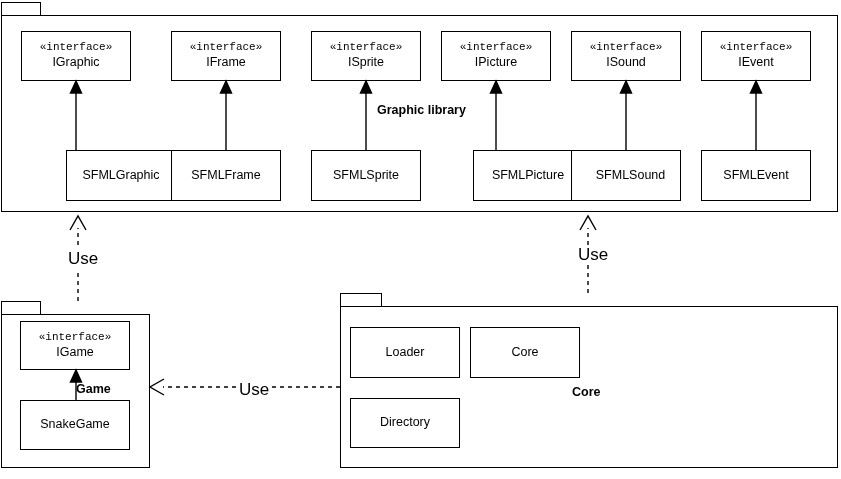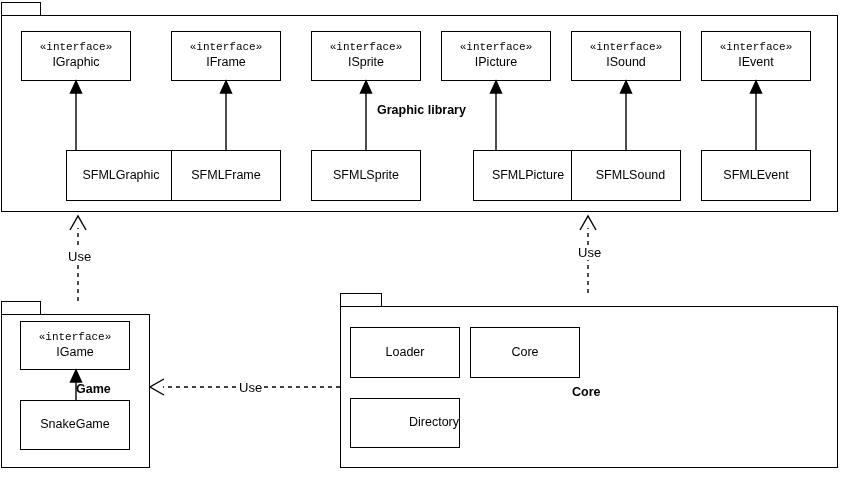--- a/index.html
+++ b/index.html
@@ -64,21 +64,21 @@
   
   .pkg-label {
     position: absolute;
     font-size: 12.5px;
     font-weight: bold;
     color: #000000;
     white-space: nowrap;
   }
   .edge-label {
     position: absolute;
-    font-size: 13px;
+    font-size: 17px;
     color: #000000;
     background: #ffffff;
     padding: 0 2px;
     white-space: nowrap;
   }
   
   .conn {
     position: absolute;
     left: 0;
     top: 0;
@@ -179,21 +179,21 @@
   <div class="pkg-body" style="left:340px; top:306px; width:498px; height:162px;"></div>
 
   <div class="pkg-label" style="left:572px; top:385px;">Core</div>
 
   <div class="cbox" style="left:350px; top:327px; width:110px; height:51px;">
     <span class="cname">Loader</span>
   </div>
   <div class="cbox" style="left:470px; top:327px; width:110px; height:51px;">
     <span class="cname">Core</span>
   </div>
-  <div class="cbox" style="left:350px; top:398px; width:110px; height:50px;align-items:flex-end;">
+  <div class="cbox" style="left:350px; top:398px; width:110px; height:50px;">
     <span class="cname">Directory</span>
   </div>
 
   <svg class="conn" viewBox="0 0 841 479" xmlns="http://www.w3.org/2000/svg">
 
     <g>
       <line class="gen-line" x1="76" y1="150" x2="76" y2="90"></line>
       <polygon class="gen-head" points="76,81 70.5,93 81.5,93"></polygon>
     </g>
 

